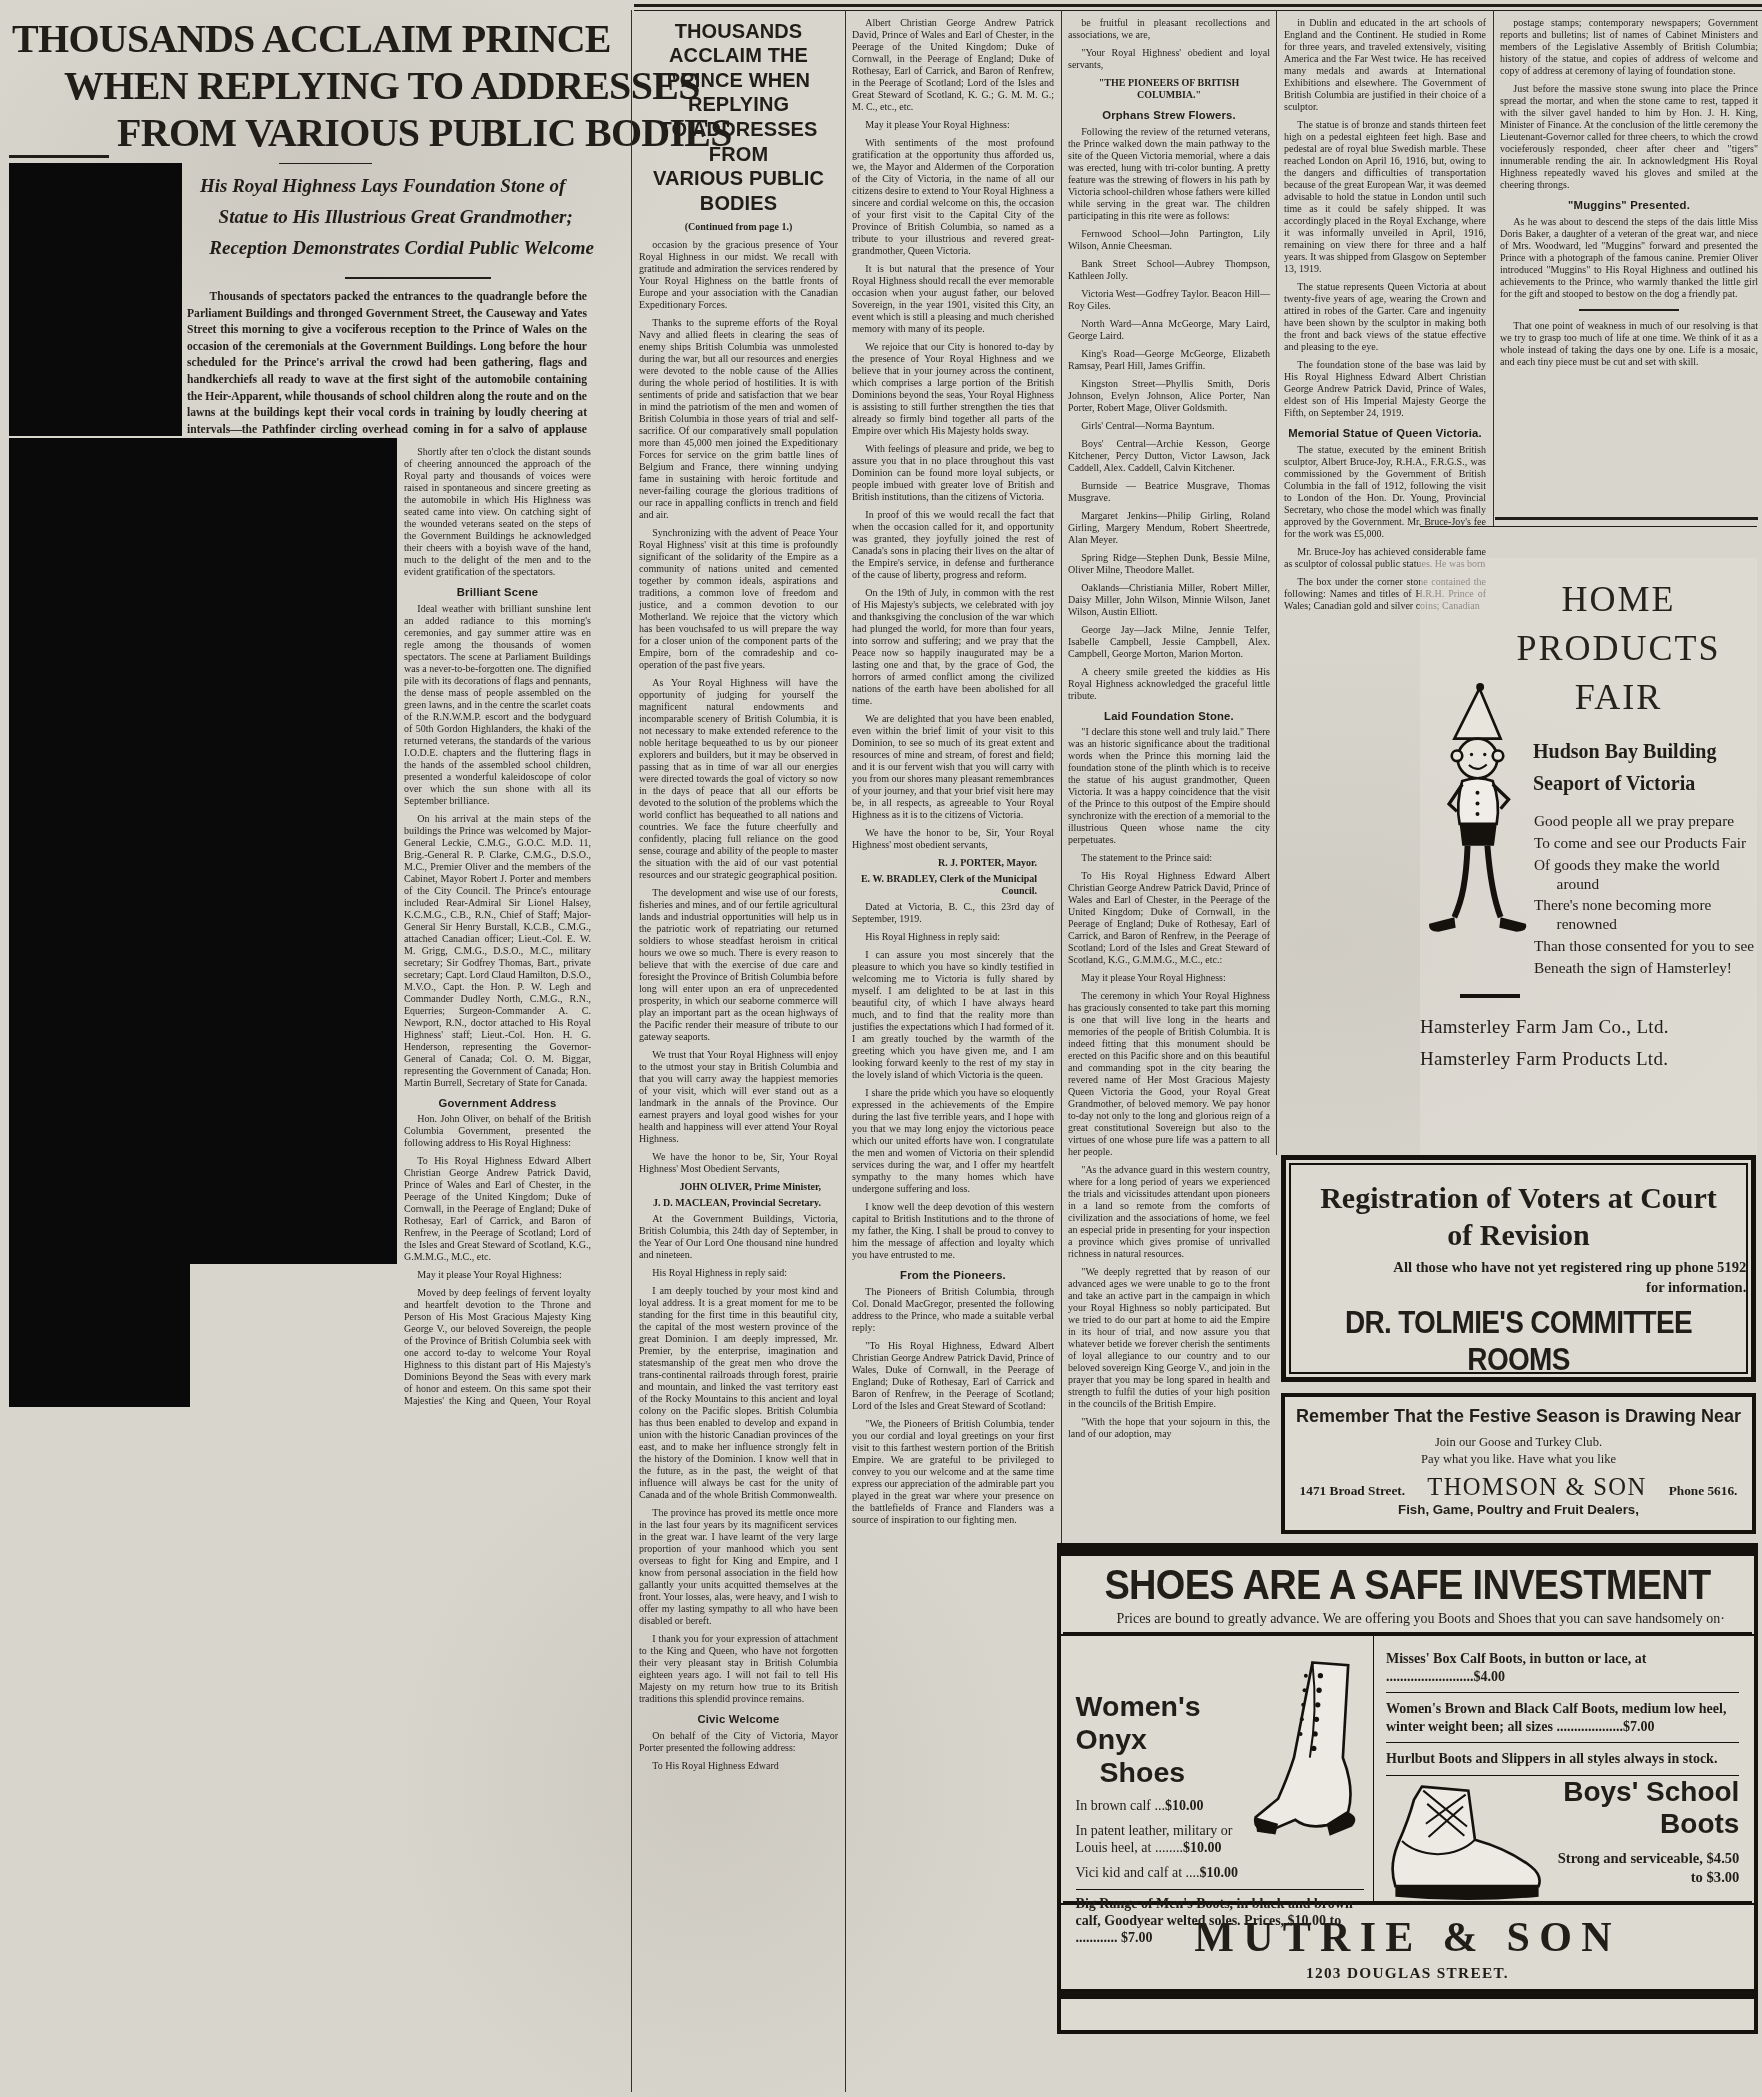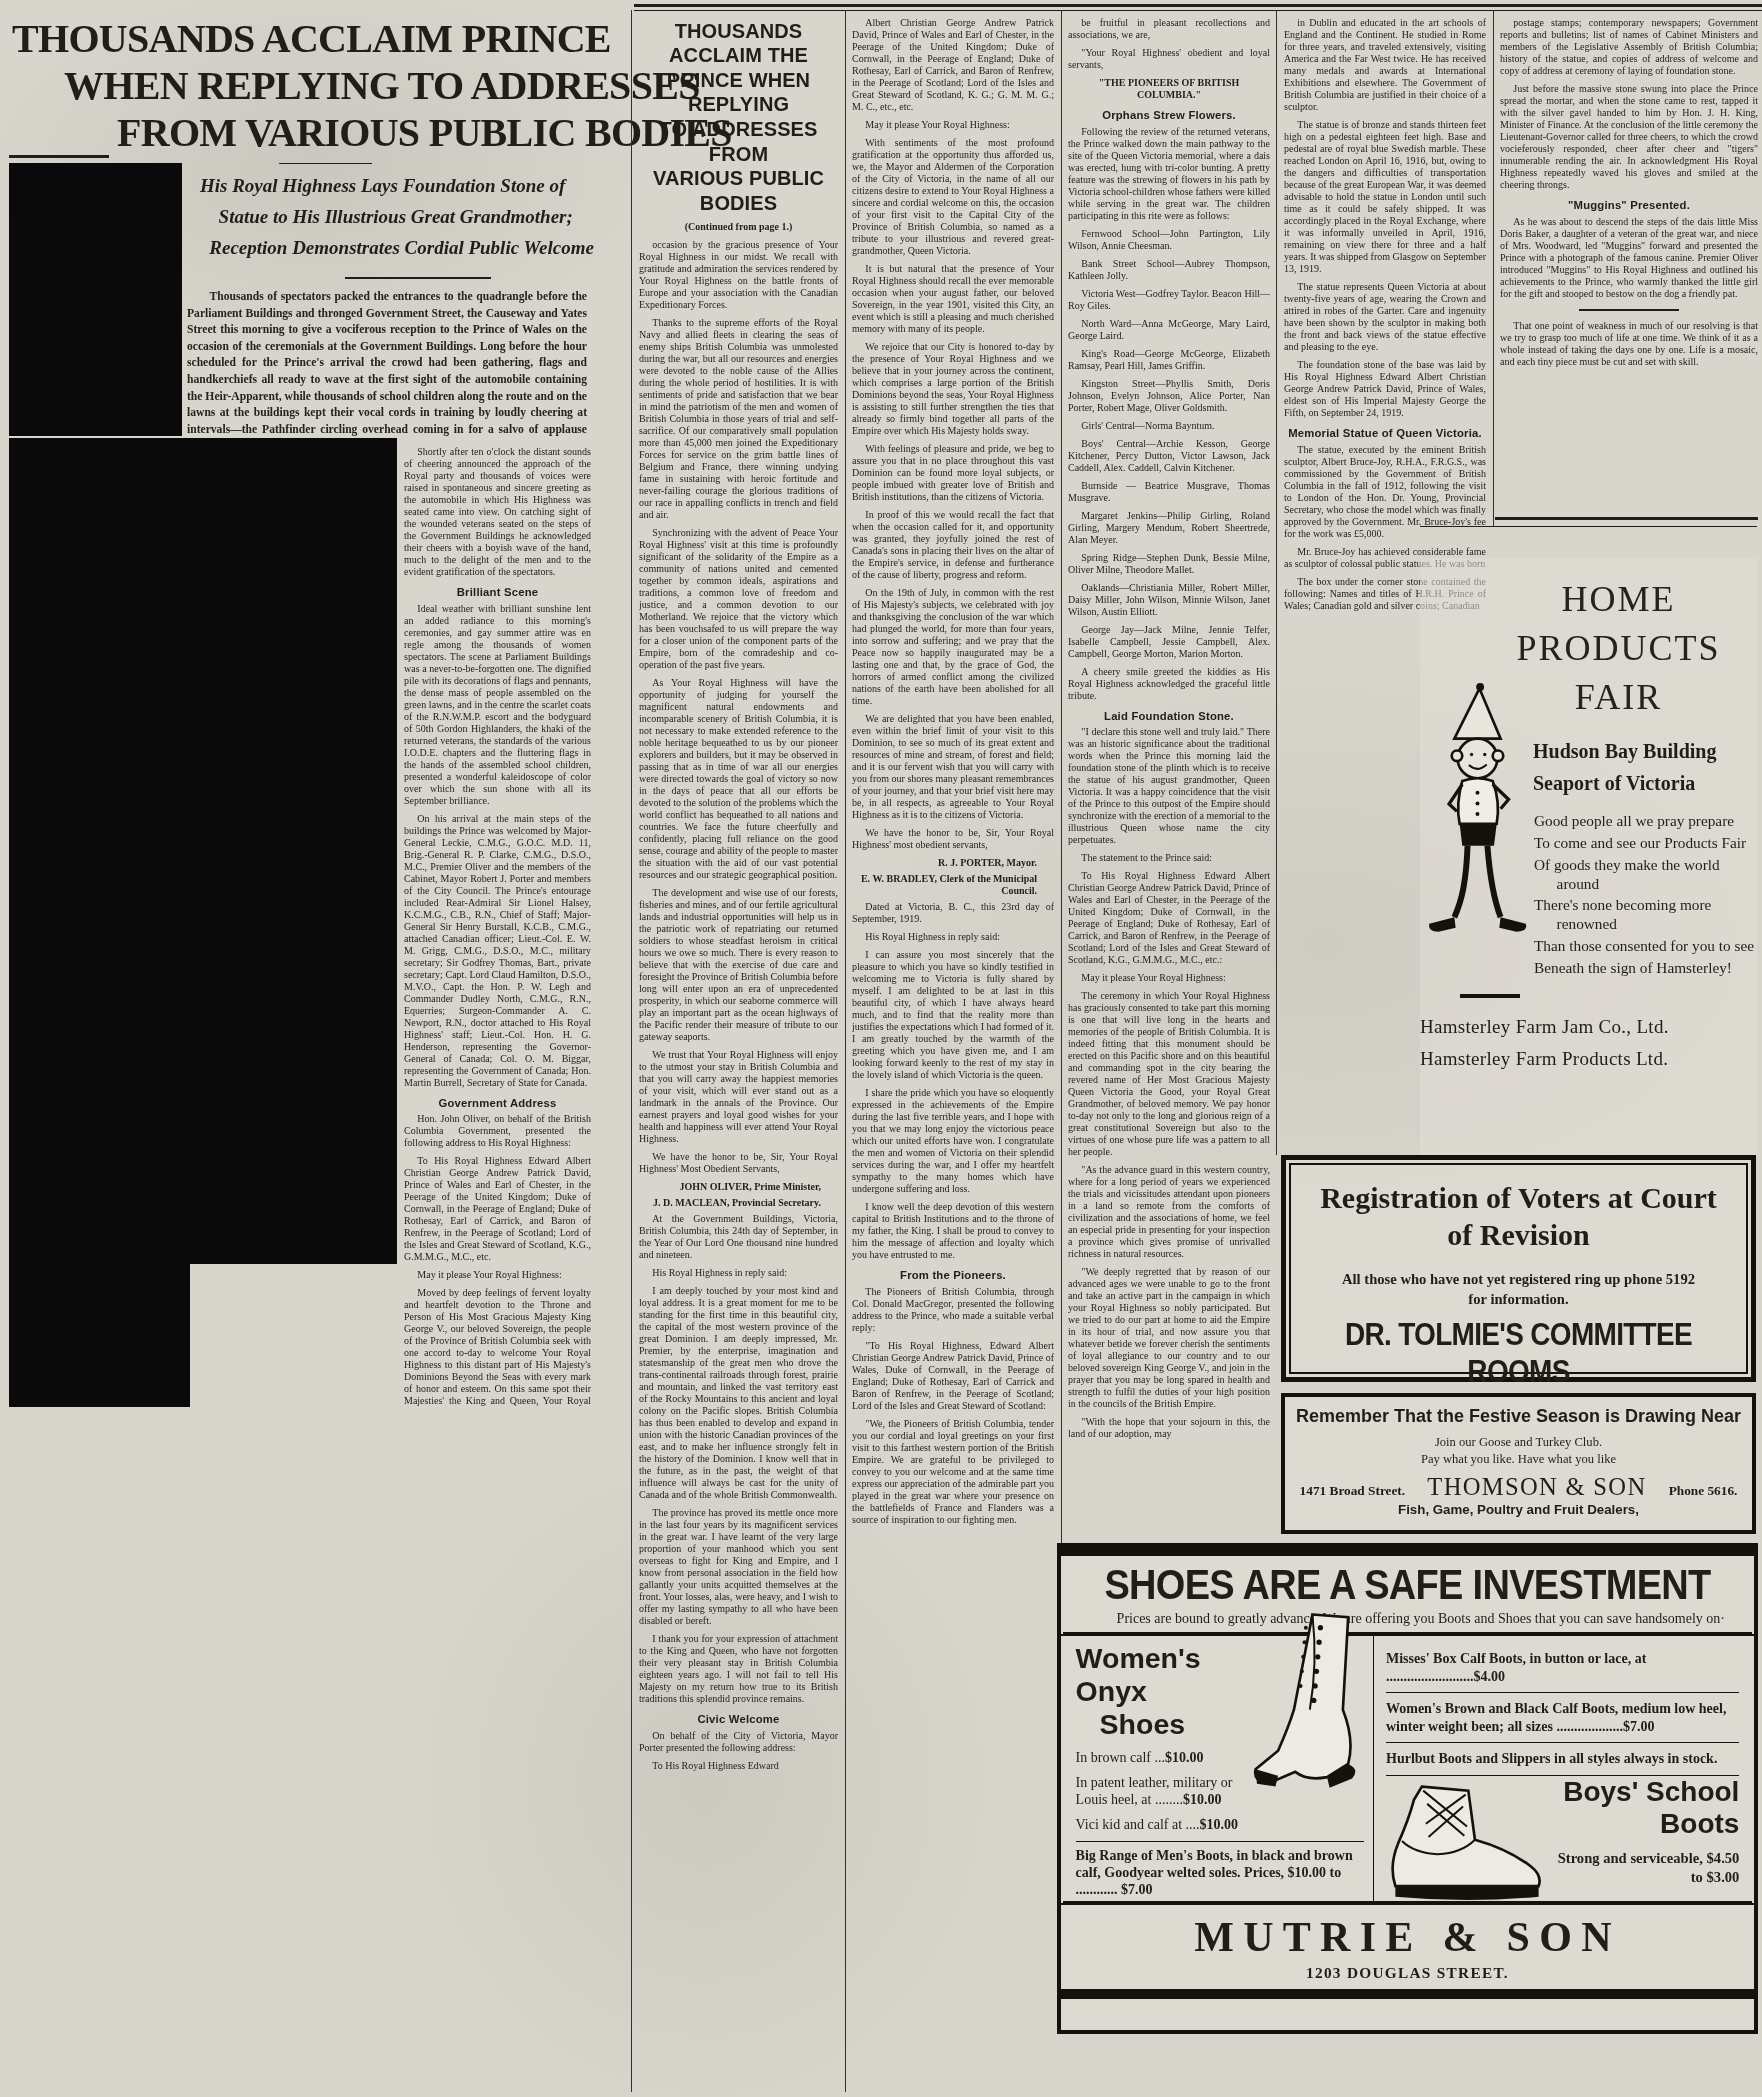--- a/index.html
+++ b/index.html
@@ -51,41 +51,41 @@
   .hp-loc{font-weight:700;font-size:20px;line-height:32px;padding-left:113px;white-space:nowrap;}
   .hp-verse{padding-left:114px;margin-top:12px;}
   .hp-verse div{font-size:15.3px;line-height:19px;padding-left:22.6px;text-indent:-22.6px;margin-bottom:2.7px;}
   .hp-rule{width:60px;border-top:4.6px solid #15120e;margin:17px 0 13.3px 40px;}
   .hp-co{font-size:19px;line-height:32px;white-space:nowrap;letter-spacing:0.3px;}
 
   
   #voters-ad{left:1281px;top:1155px;width:475px;height:227px;border:5.3px solid #15120e;padding:2.7px;}
   #voters-ad .inner{border:2px solid #15120e;height:100%;box-sizing:border-box;text-align:center;padding-top:14.6px;}
   .voters-title{font-weight:700;font-size:30px;line-height:37px;font-family:"Liberation Serif",serif;}
-  .voters-info{font-weight:700;font-size:14.6px;line-height:20px;margin-top:16px;}
+  .voters-info{font-weight:700;font-size:14.6px;line-height:20px;margin-top:4px;text-align:right;}
   .voters-rooms{font-family:"Liberation Sans",sans-serif;font-weight:700;font-size:28px;
     margin-top:12px;letter-spacing:-0.7px;transform:scaleY(1.15);}
 
   
   #thomson-ad{left:1281px;top:1393px;width:475px;height:141px;border:4px solid #15120e;text-align:center;padding-top:9.3px;}
   .th-line1{font-family:"Liberation Sans",sans-serif;font-weight:700;font-size:18px;}
   .th-line2{font-size:12.6px;line-height:17px;margin-top:6.6px;}
   .th-row{display:flex;justify-content:space-between;align-items:baseline;padding:5.3px 14.6px 0;}
   .th-addr,.th-phone{font-size:13.3px;font-weight:700;}
   .th-name{font-family:"Liberation Serif",serif;font-weight:400;font-size:24.6px;letter-spacing:1.3px;}
   .th-line3{font-family:"Liberation Sans",sans-serif;font-weight:700;font-size:13.3px;margin-top:1.3px;}
 
   
   #shoes-ad{left:1057px;top:1543px;width:701px;height:491px;border:4px solid #15120e;}
   .shoes-topband{height:9.3px;background:#15120e;}
   .shoes-title{font-family:"Liberation Sans",sans-serif;font-weight:700;font-size:38px;
     text-align:center;margin-top:6.6px;letter-spacing:-0.7px;transform:scaleY(1.12);}
   .shoes-sub{font-size:14px;line-height:18px;padding:4px 29px 6.6px;text-indent:26.6px;}
   .shoes-cols{display:flex;border-top:2px solid #15120e;box-shadow:0 -4px 0 -2px #15120e;height:267px;}
-  .shoes-left{width:312px;padding:5.3px 9.3px 0 14.6px;box-sizing:border-box;}
+  .shoes-left{width:312px;padding:5.3px 9.3px 0 14.6px;box-sizing:border-box;margin-top:48px;}
   .shoes-right{flex:1;border-left:1.3px solid #15120e;padding:6.6px 14.6px 0 12px;box-sizing:border-box;}
   .onyx-head{font-family:"Liberation Sans",sans-serif;font-weight:700;font-size:28.5px;line-height:33px;}
   .shoe-item{font-size:14px;line-height:17px;margin:8px 0;max-width:173px;}
   .shoe-item .prc{font-weight:700;}
   .ritem{font-weight:700;font-size:14px;line-height:18px;padding:6.6px 0;border-bottom:1.3px solid #15120e;}
   .left-rule{border-top:1.3px solid #15120e;margin:4px 0 5.3px;}
   .bigrange{font-weight:700;font-size:14px;line-height:17px;}
   .boys-head{font-family:"Liberation Sans",sans-serif;font-weight:700;font-size:28px;line-height:32px;text-align:right;}
   .boys-note{font-weight:700;font-size:14.6px;line-height:18.6px;text-align:right;margin-top:9.3px;}
   .mutrie{border-top:2px solid #15120e;box-shadow:0 -4px 0 -2px #15120e;text-align:center;padding-top:8px;}

